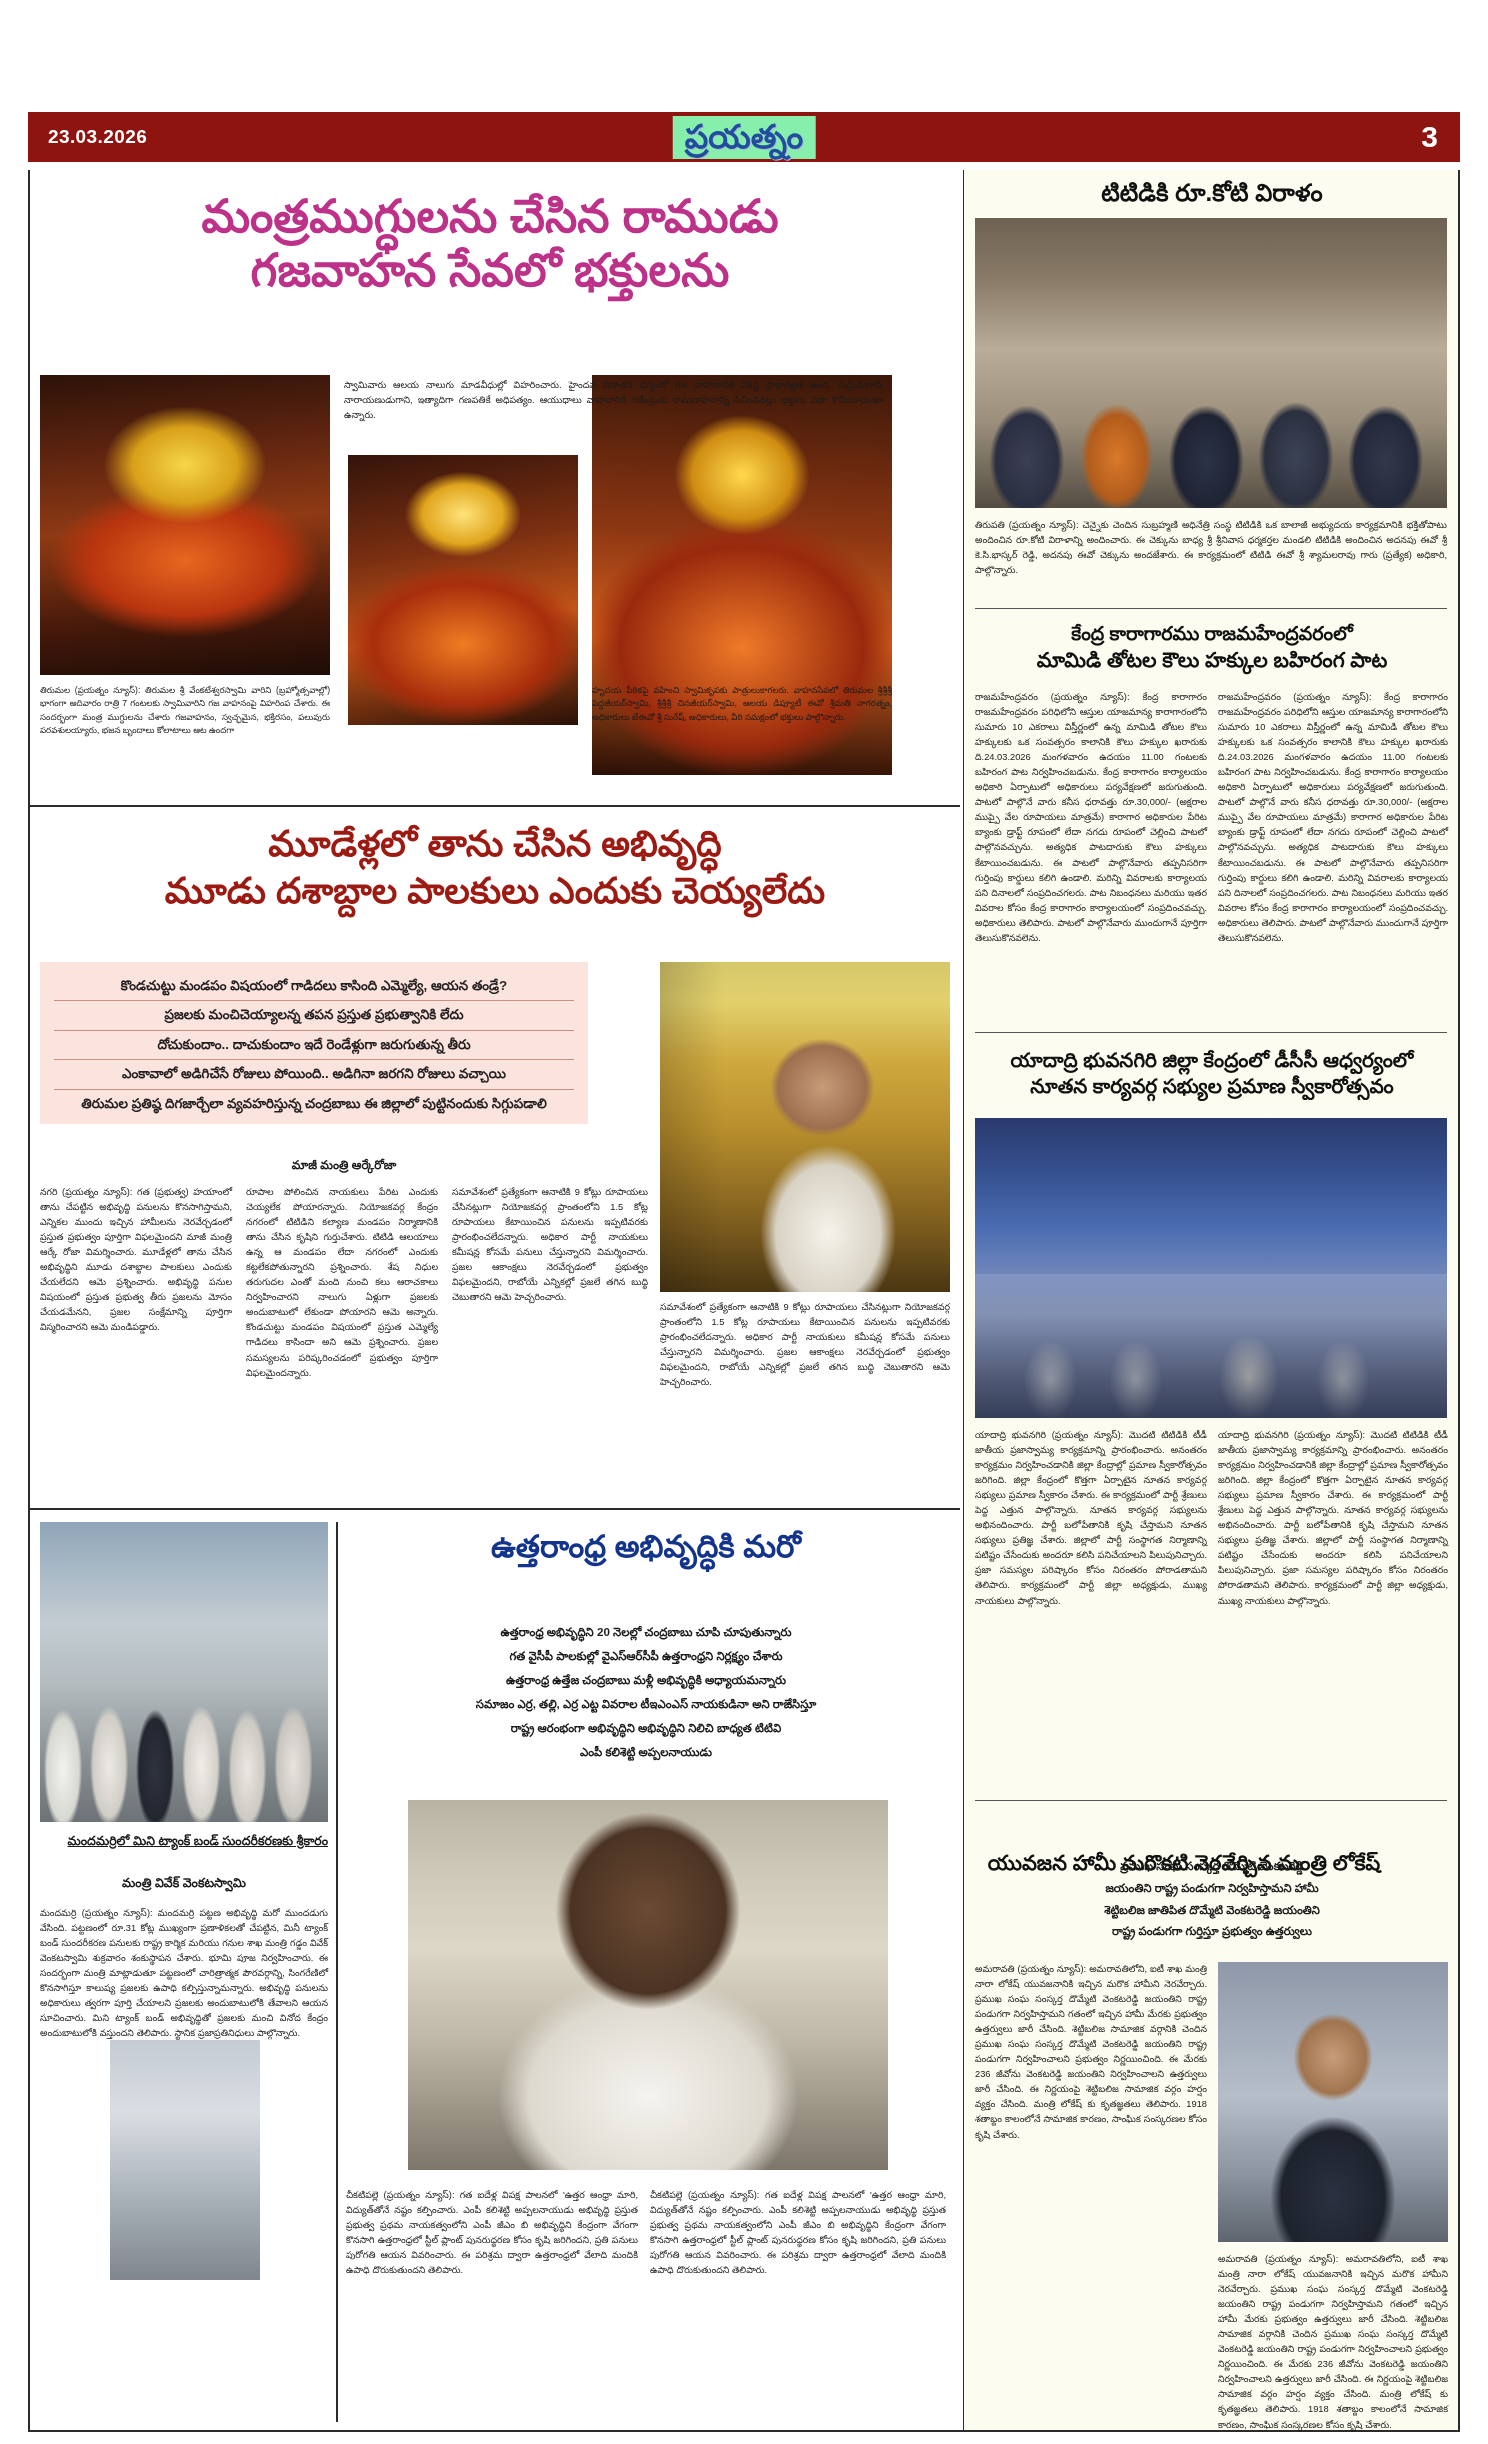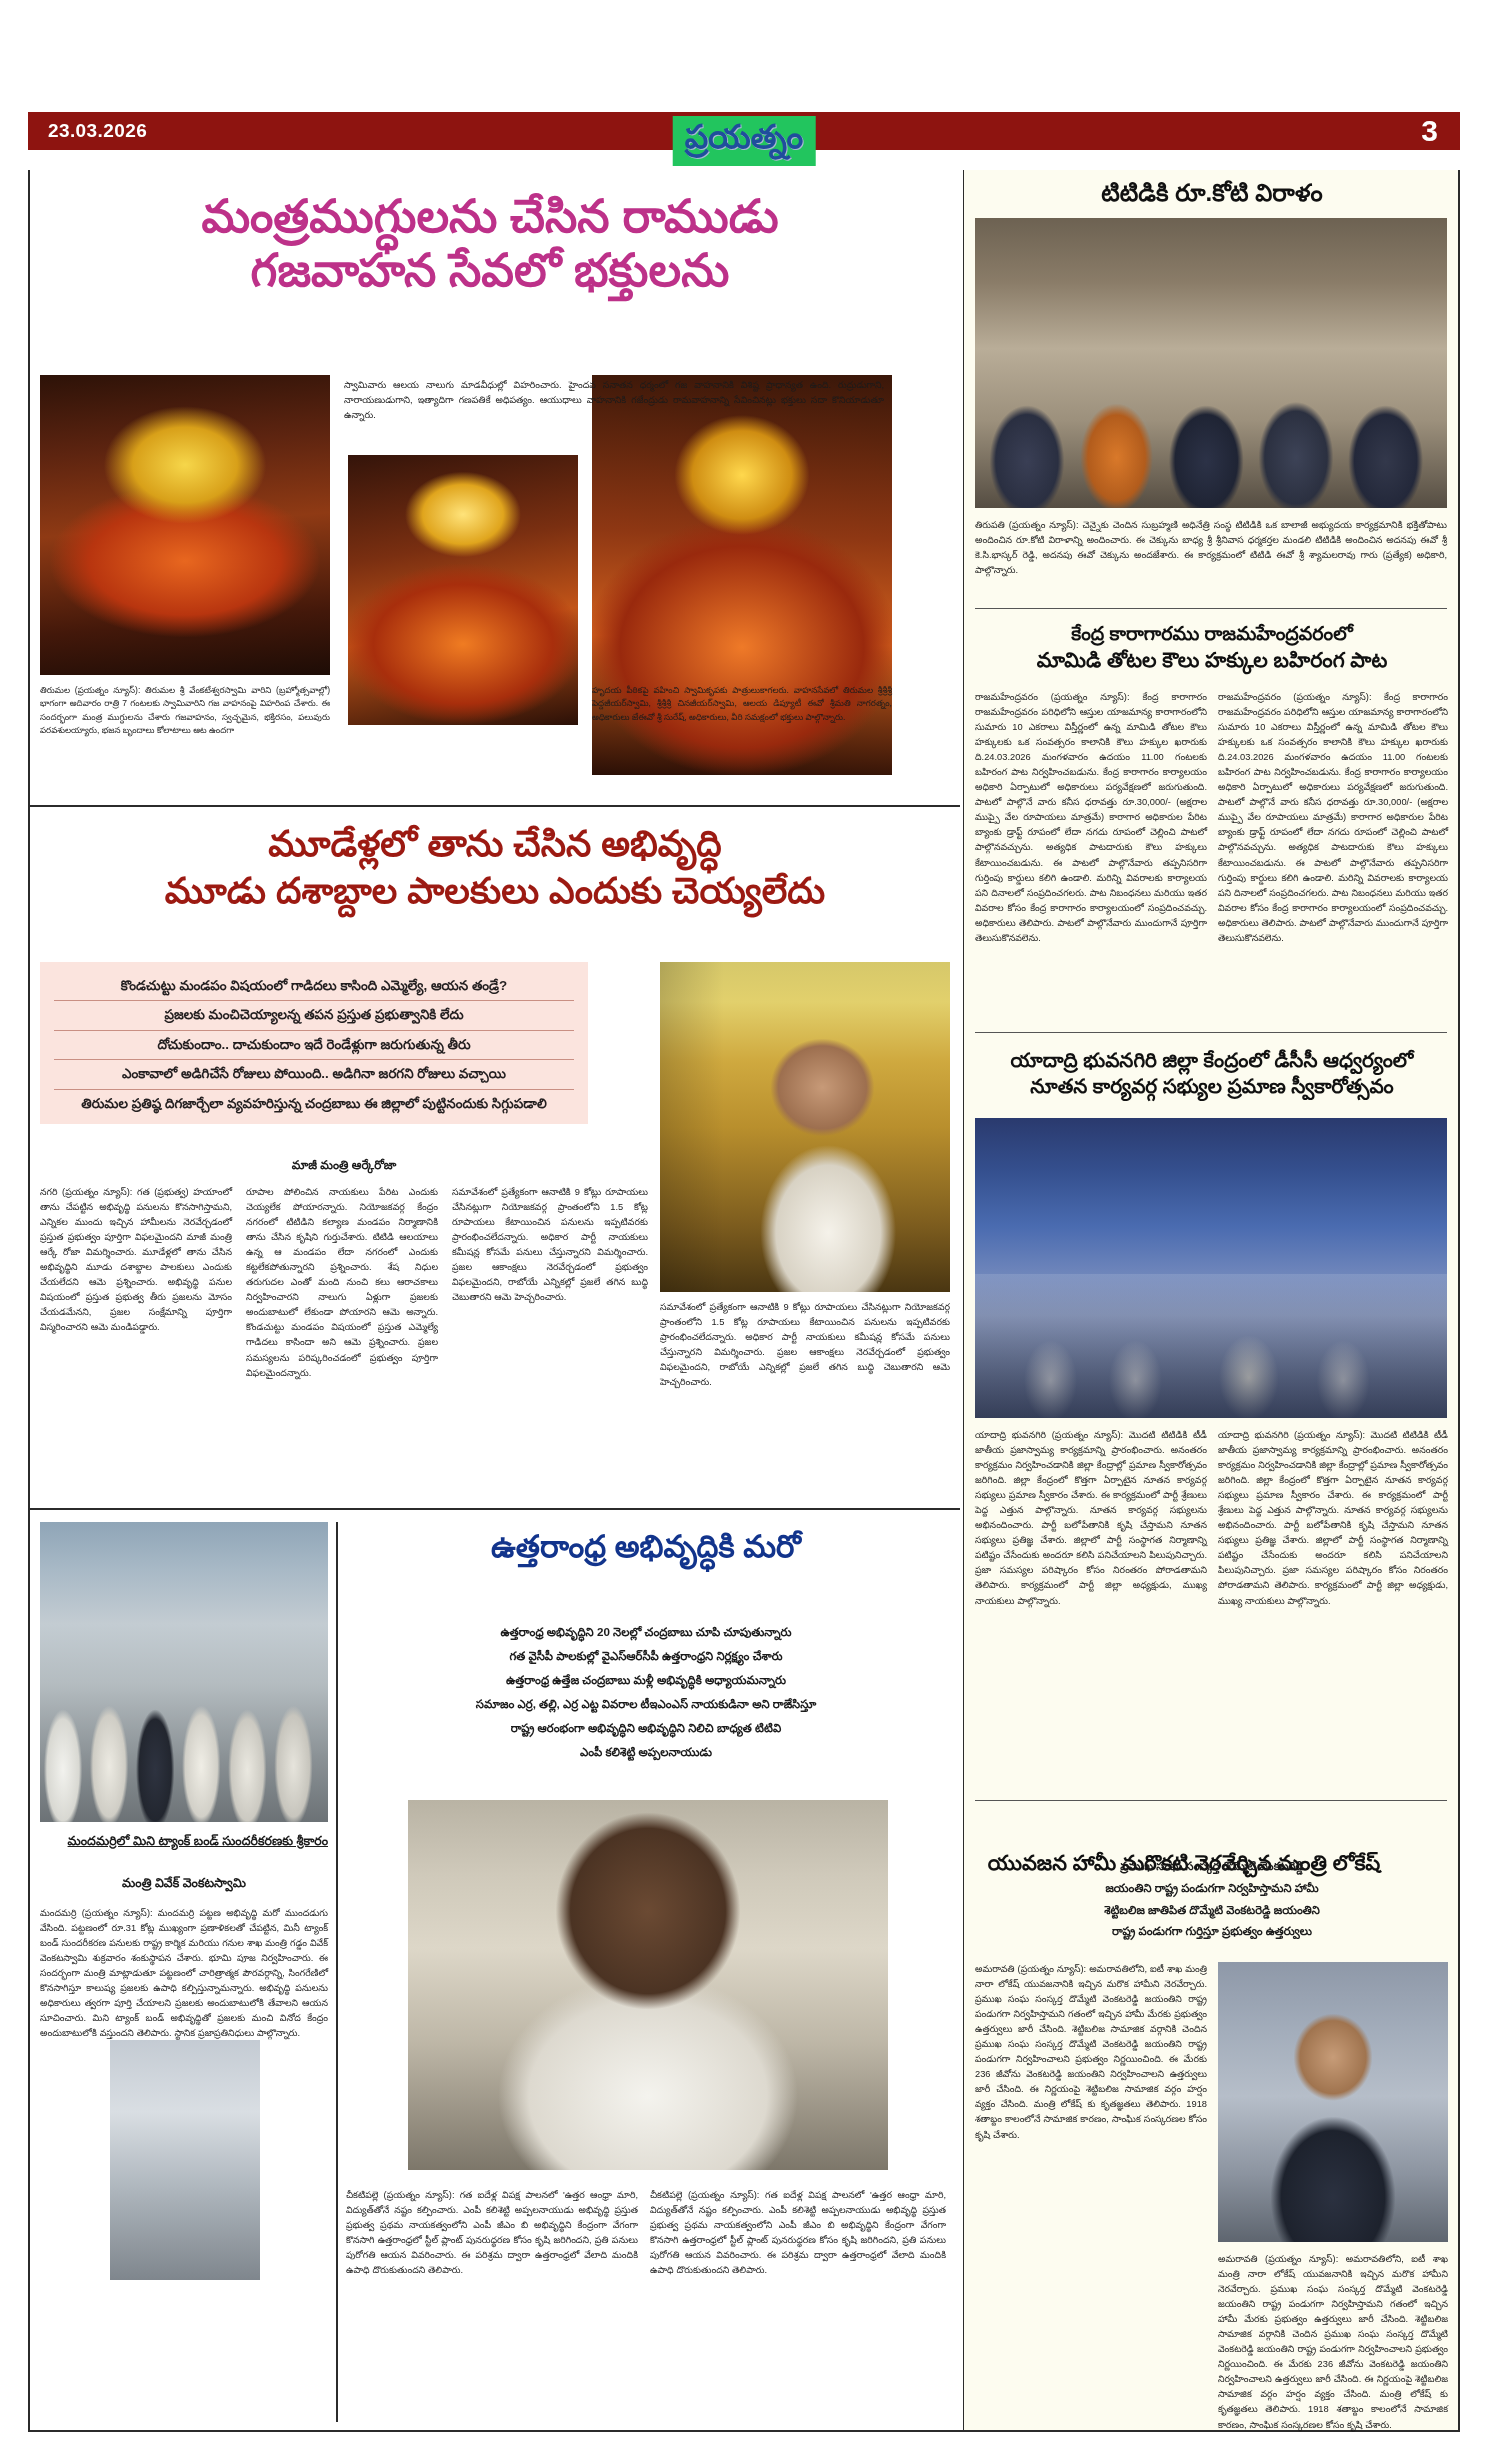--- a/index.html
+++ b/index.html
@@ -13,36 +13,36 @@
     width: 1488px; height: 2444px;
     background: #fff;
     padding: 0;
     overflow: hidden;
   }
 
   
   .masthead {
     position: absolute;
     left: 28px; top: 112px;
-    width: 1432px; height: 38px;
+    width: 1432px; height: 50px;
     background: #8e1410;
     display: flex; align-items: center;
   }
   .masthead .date {
     color: #ffffff;
     font-size: 19px; font-weight: bold;
     letter-spacing: .4px;
     margin-left: 20px;
     font-family: "Liberation Sans", sans-serif;
   }
   .masthead .logo-box {
     position: absolute;
     left: 50%; top: 4px; transform: translateX(-50%);
-    background: #22c55e;
-    padding: 1px 12px 9px;
+    background: #86efac;
+    padding: 1px 12px 2px;
   }
   .masthead .logo-box span {
     color: #1f4e9c;
     font-size: 33px; font-weight: bold; line-height: 40px;
     font-family: "Liberation Serif", serif;
     text-shadow: 1px 1px 0 #aab8d4;
   }
   .masthead .pageno {
     position: absolute; right: 22px; top: 50%;
     transform: translateY(-50%);

